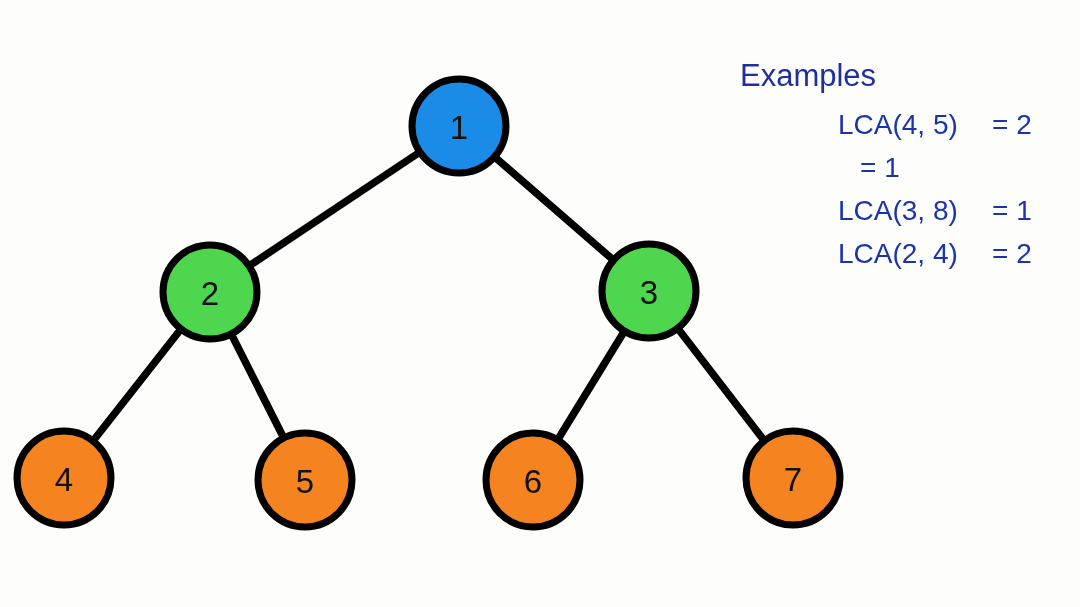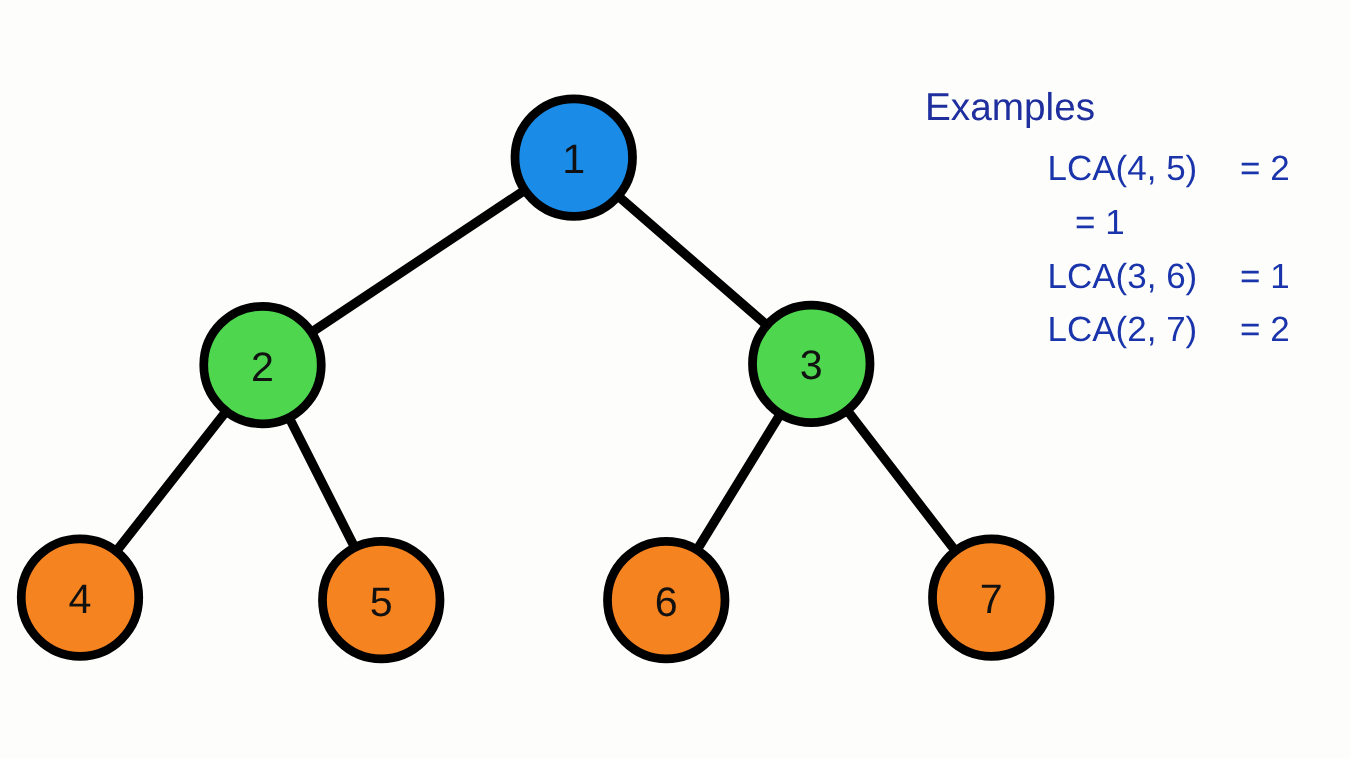--- a/index.html
+++ b/index.html
@@ -34,21 +34,21 @@
     dominant-baseline: central;
   }
   .edge-line {
     stroke: #000000;
     stroke-width: 7.5;
     stroke-linecap: round;
   }
   #examples-panel {
     position: absolute;
     left: 740px;
-    top: 68px;
+    top: 58px;
     width: 330px;
   }
   #examples-heading {
     font-family: "Liberation Sans", sans-serif;
     font-size: 31px;
     color: #1f2f9e;
     line-height: 1.15;
     letter-spacing: 0px;
     white-space: nowrap;
   }
@@ -125,23 +125,23 @@
     <div id="examples-heading">Examples</div>
     <div id="examples-list">
         <div class="example-row">
           <span class="example-expr">LCA(4, 5)</span>
           <span class="example-eq">= 2</span>
         </div>
         <div class="example-row">
           <span class="example-eq">= 1</span>
         </div>
         <div class="example-row">
-          <span class="example-expr">LCA(3, 6)</span>
+          <span class="example-expr">LCA(3, 8)</span>
           <span class="example-eq">= 1</span>
         </div>
         <div class="example-row">
-          <span class="example-expr">LCA(2, 7)</span>
+          <span class="example-expr">LCA(2, 4)</span>
           <span class="example-eq">= 2</span>
         </div>
       </div>
   </div>
 
 </div>
 
 </body></html>

